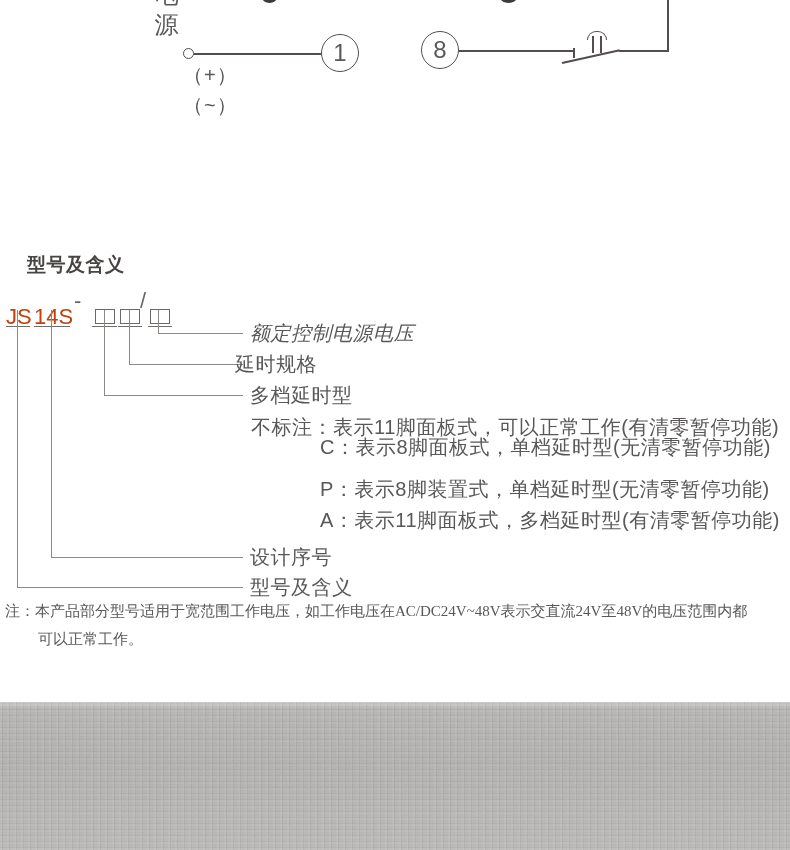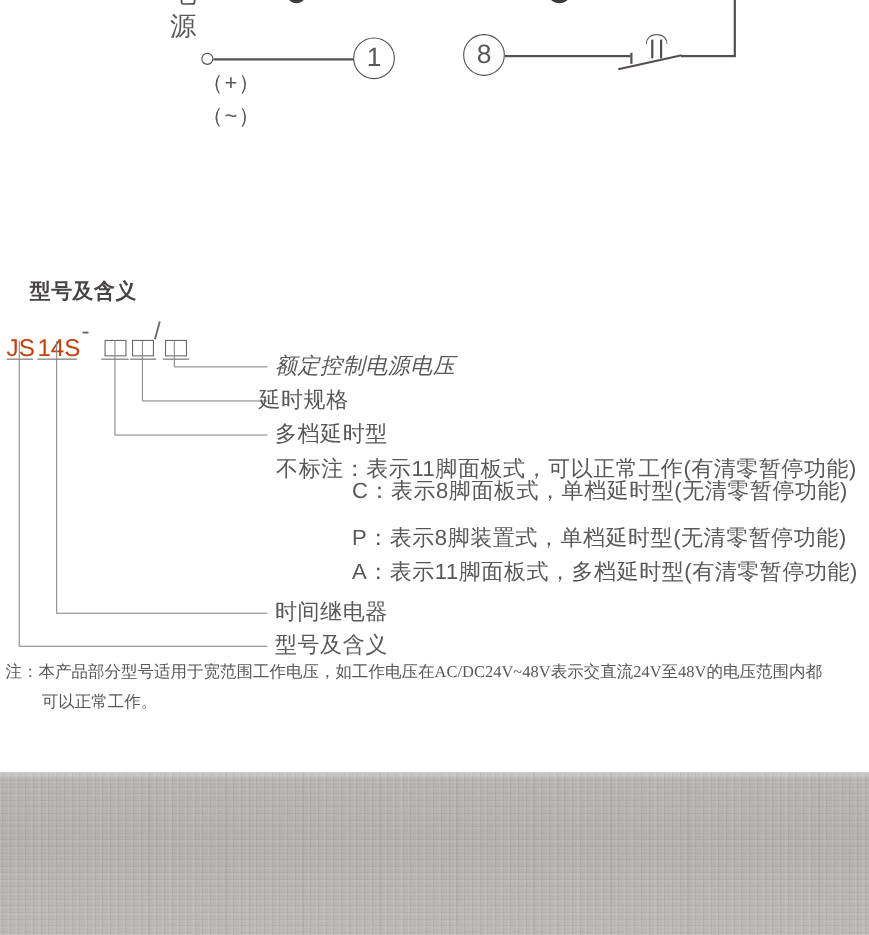--- a/index.html
+++ b/index.html
@@ -149,21 +149,21 @@
 
     <div class="callout" style="left:250px;top:318px;font-style:italic;">额定控制电源电压</div>
     <div class="callout" style="left:235px;top:349px;">延时规格</div>
     <div class="callout" style="left:250px;top:380px;">多档延时型</div>
 
     <div class="callout" style="left:251px;top:412px;">不标注：表示11脚面板式，可以正常工作(有清零暂停功能)</div>
     <div class="callout" style="left:320px;top:432px;">C：表示8脚面板式，单档延时型(无清零暂停功能)</div>
     <div class="callout" style="left:320px;top:474px;">P：表示8脚装置式，单档延时型(无清零暂停功能)</div>
     <div class="callout" style="left:320px;top:505px;">A：表示11脚面板式，多档延时型(有清零暂停功能)</div>
 
-    <div class="callout" style="left:250px;top:542px;">时间继电器</div>
+    <div class="callout" style="left:250px;top:542px;">设计序号</div>
     <div class="callout" style="left:250px;top:572px;">型号及含义</div>
   </div>
 
   <div>
     <div class="note-line" style="left:5px;top:601px;">注：本产品部分型号适用于宽范围工作电压，如工作电压在AC/DC24V~48V表示交直流24V至48V的电压范围内都</div>
     <div class="note-line" style="left:38px;top:629px;">可以正常工作。</div>
   </div>
 
   <div class="wall">
     <svg width="790" height="148" xmlns="http://www.w3.org/2000/svg">

